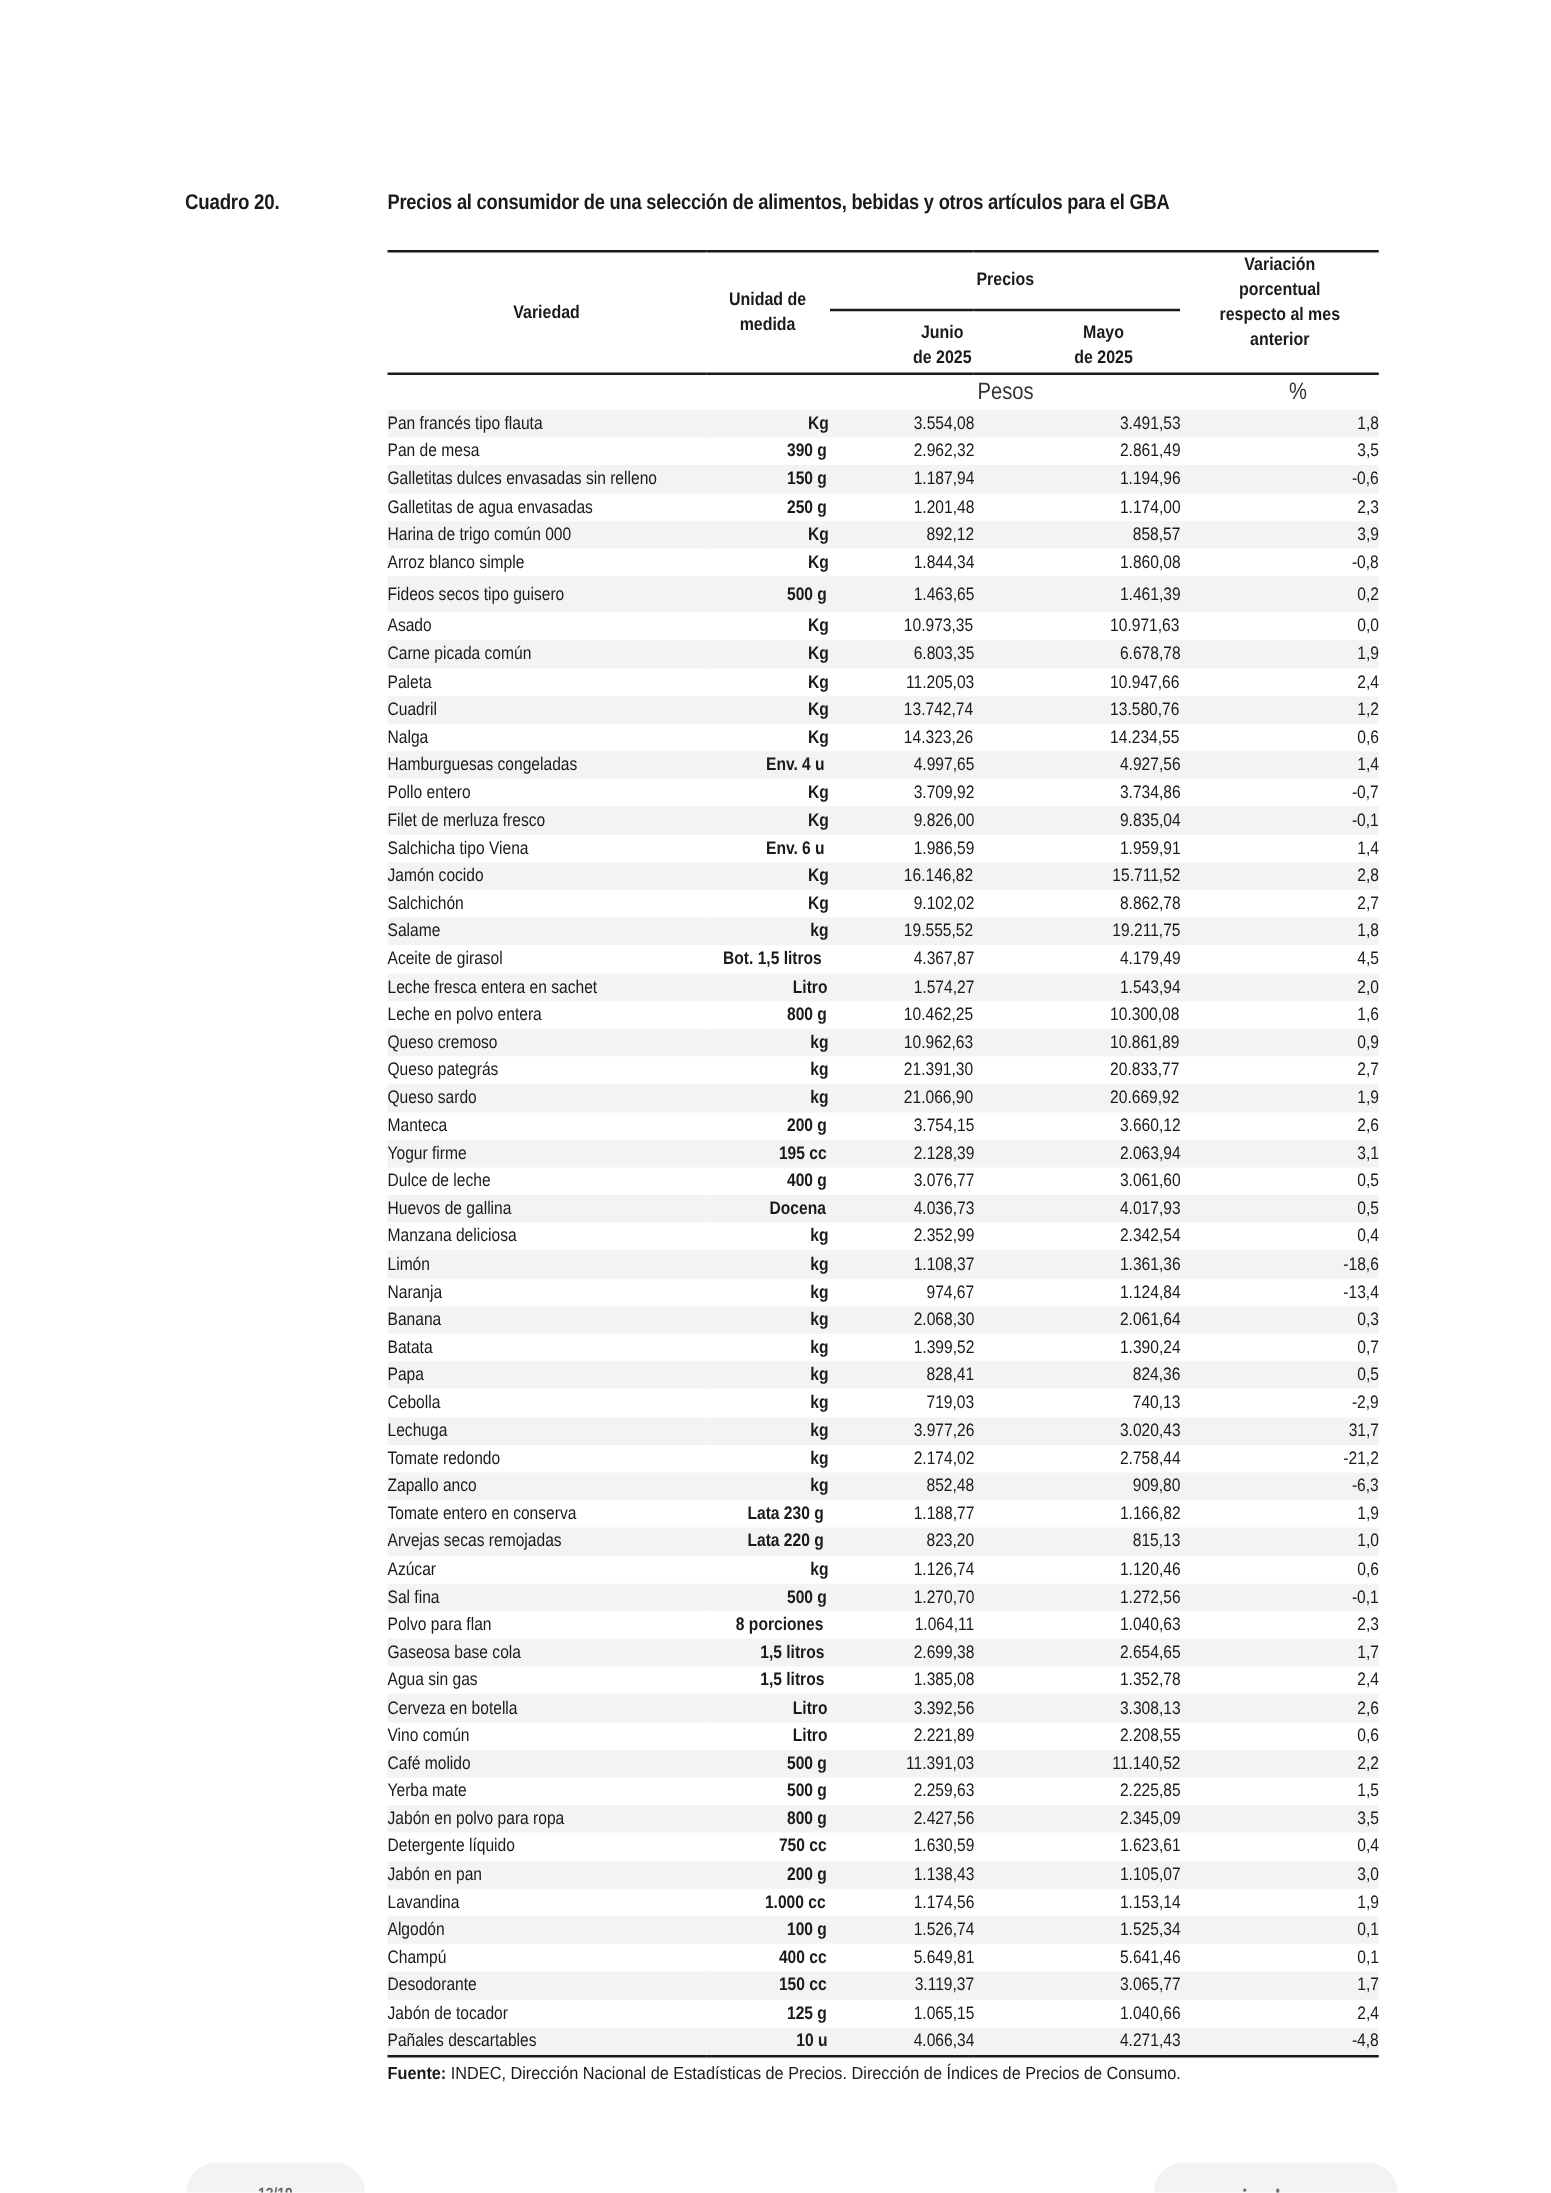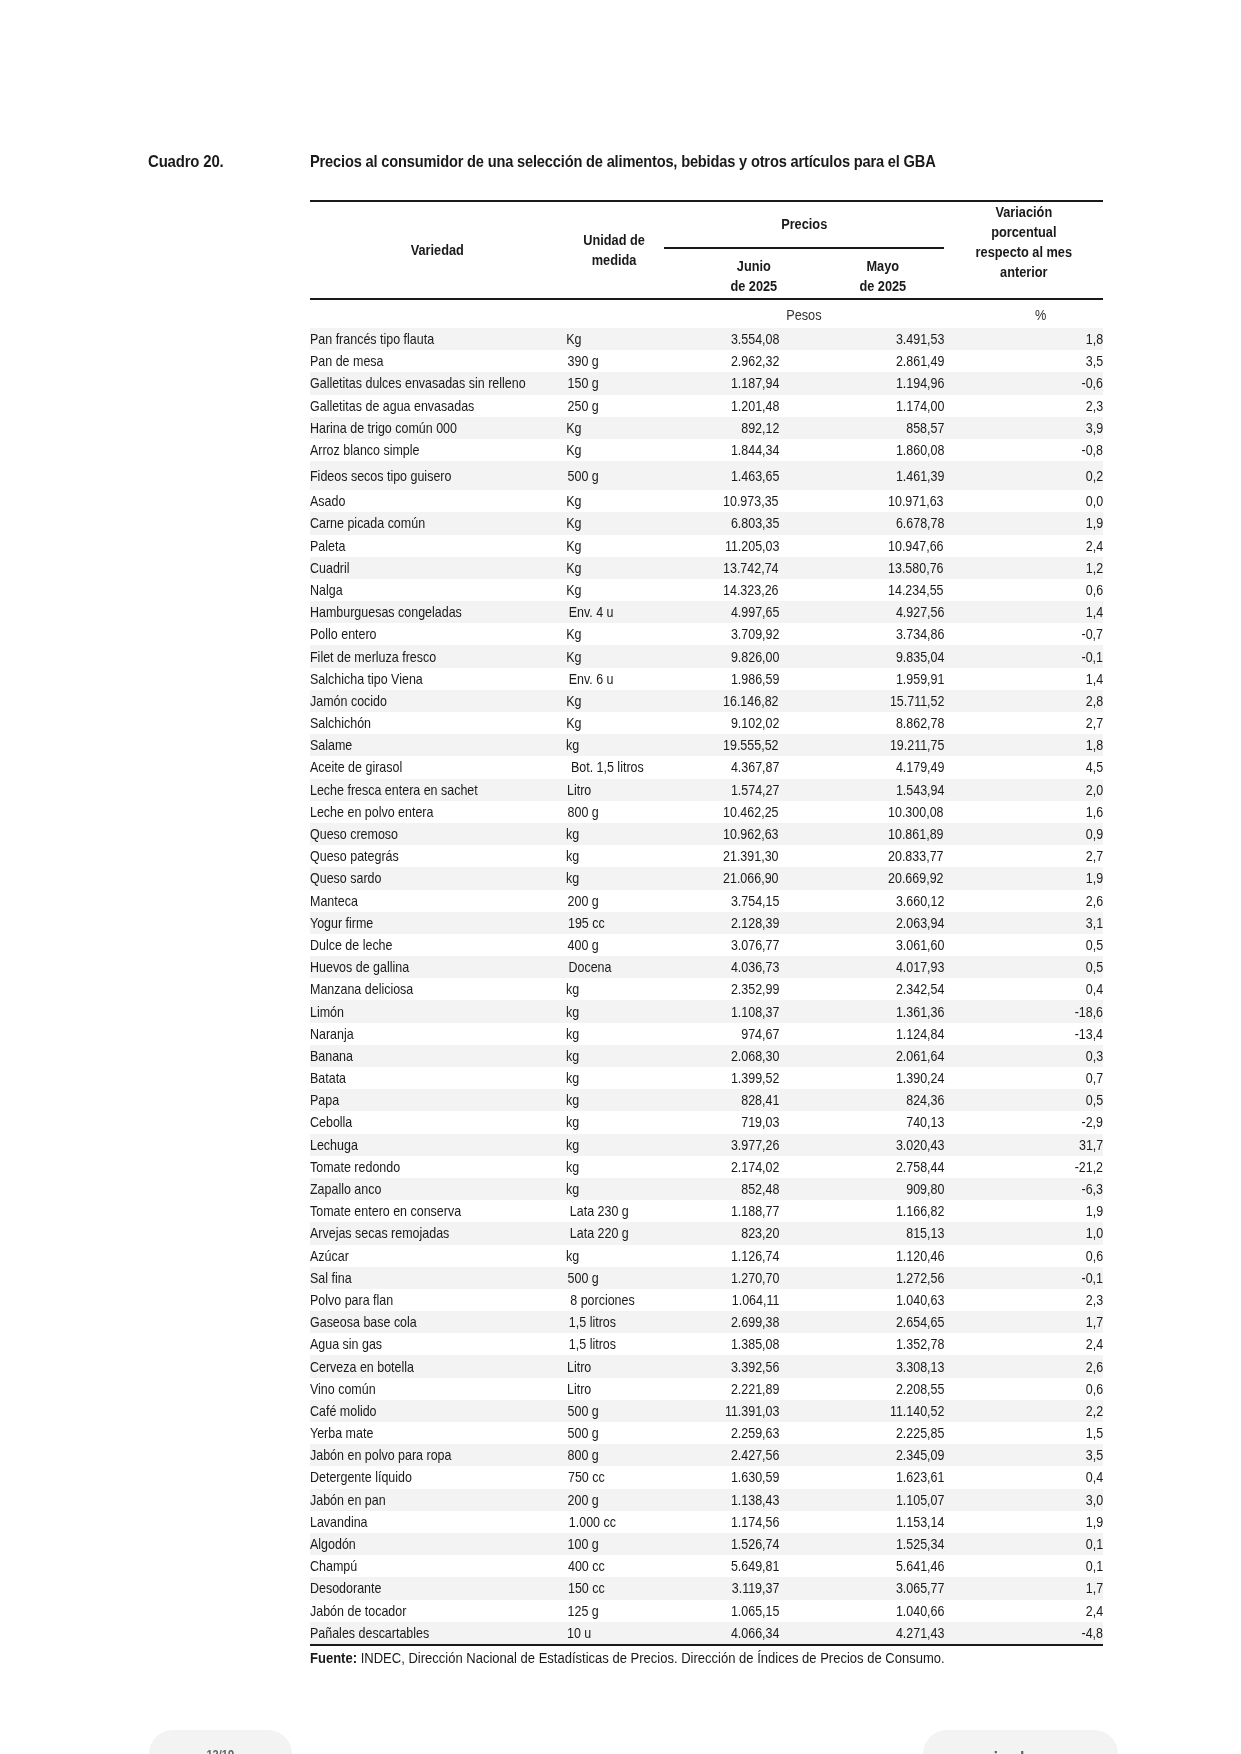--- a/index.html
+++ b/index.html
@@ -14,29 +14,29 @@
   col.c1 { width: 255px; } col.c2 { width: 99px; } col.c3 { width: 115px; }
   col.c4 { width: 165px; } col.c5 { width: 159px; }
   thead th { font-weight: bold; font-size: 14.5px; line-height: 20px; padding: 0; text-align: center;
              vertical-align: middle; }
   .hdr-top th { border-top: 2.5px solid #1a1a1a; }
   .hdr-bottom-row th, .hdr-top th.rowspan { border-bottom: 2.5px solid #1a1a1a; }
   th.precios { border-bottom: 2px solid #1a1a1a; height: 40px; vertical-align: middle; }
   th.sub { height: 42px; vertical-align: bottom; padding-bottom: 2px; }
   th.var { }
   .hdr-text { display: inline-block; transform: scaleX(0.88); }
-  tr.units td { font-size: 15px; height: 28px; padding: 0; text-align: center; color: #333; vertical-align: middle; }
+  tr.units td { font-size: 19px; height: 28px; padding: 0; text-align: center; color: #333; vertical-align: middle; }
   tr.units td .u { display: inline-block; transform: scaleX(0.85); }
   tbody.rows td { font-size: 14.5px; height: 22.2px; padding: 0; vertical-align: middle; white-space: nowrap; }
   tbody.rows tr.tall td { height: 29px; }
   tbody.rows tr:nth-child(odd) td { background: #f3f3f3; }
   td .t { display: inline-block; transform: scaleX(0.86); }
   td.name { padding-left: 7px; text-align: left; margin-top: 16px; }
   td.name .t { transform-origin: left center; }
-  td.unit { text-align: left; }
+  td.unit { text-align: right; font-weight: bold; }
   td.num { text-align: right; padding-right: 0; }
   td.num .t { transform-origin: right center; }
   td.c3 { padding-right: 2px; }
   td.c4 { padding-right: 38px; }
   td.var-pct { text-align: right; padding-right: 50px; }
   td.var-pct .t { transform-origin: right center; }
   tbody.rows tr:last-child td { border-bottom: 2.5px solid #1a1a1a; }
   .source { font-size: 14px; margin-top: 4px; white-space: nowrap; transform: scaleX(0.93); transform-origin: left top; }
   .source b { font-weight: bold; }
   .pill { position: absolute; top: 1690px; height: 48px; border-radius: 24px; background: #f3f3f3;

